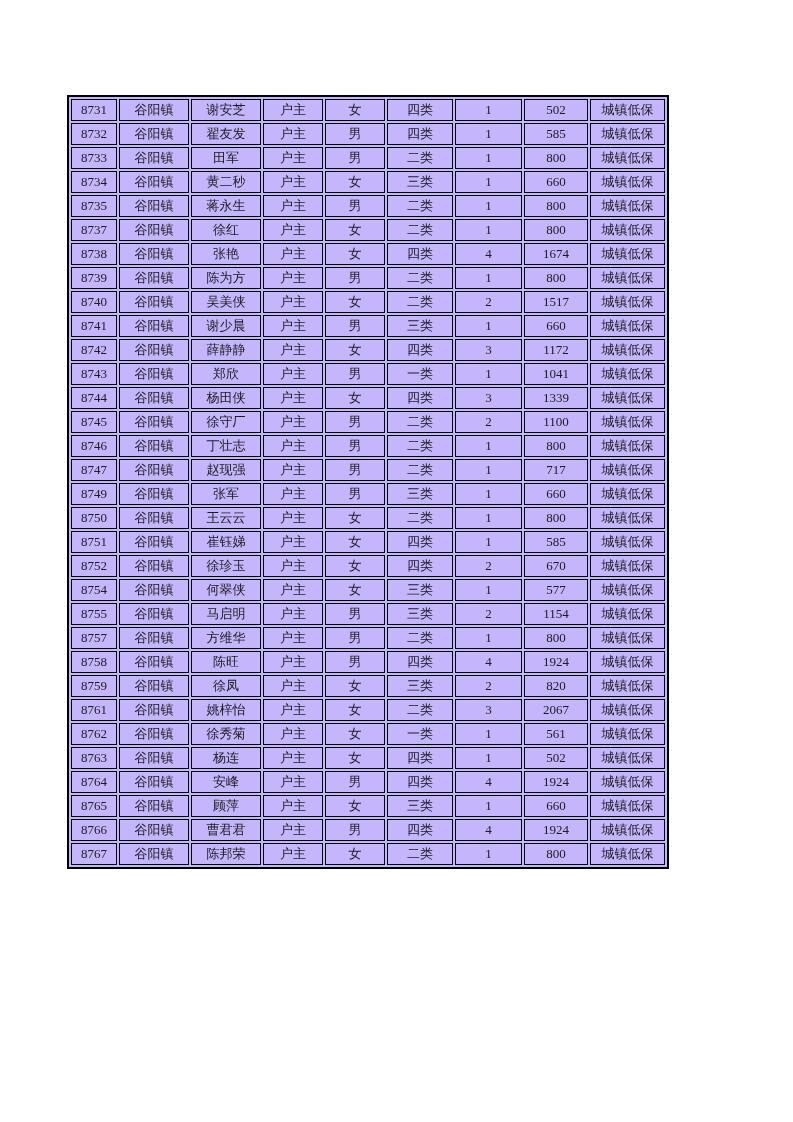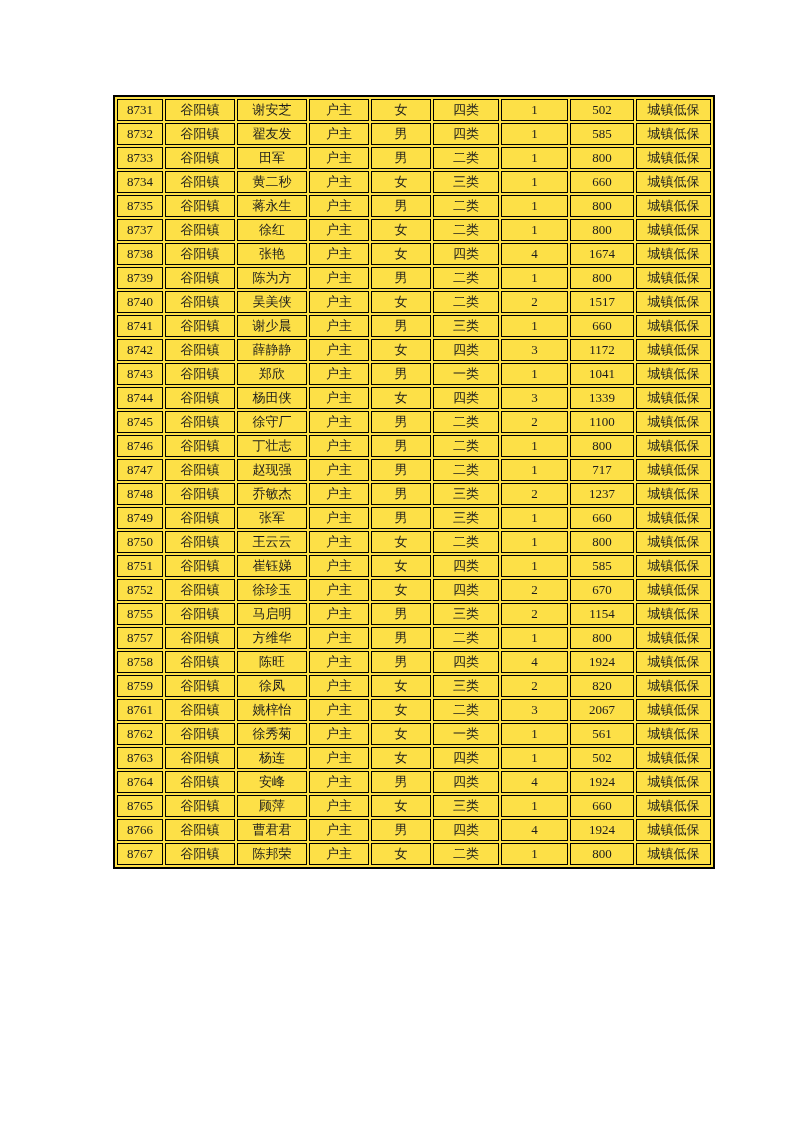--- a/index.html
+++ b/index.html
@@ -18,22 +18,21 @@
   .sheet {
     position: absolute;
     left: 67px;
     top: 95px;
   }
   table.roster {
     border-collapse: separate;
     border-spacing: 2px;
     border: 2px solid #000;
     table-layout: fixed;
-    background: #fde047;
-    margin-left: 46px;
+    background: #c4b5fd;
   }
   table.roster td {
     border: 1px solid #000;
     height: 20px;
     padding: 0 1px;
     text-align: center;
     vertical-align: middle;
     font-size: 13px;
     line-height: 20px;
     white-space: nowrap;
@@ -237,31 +236,20 @@
           <td>谷阳镇</td>
           <td>赵现强</td>
           <td>户主</td>
           <td>男</td>
           <td>二类</td>
           <td>1</td>
           <td>717</td>
           <td>城镇低保</td>
         </tr>
         <tr>
-          <td>8748</td>
-          <td>谷阳镇</td>
-          <td>乔敏杰</td>
-          <td>户主</td>
-          <td>男</td>
-          <td>三类</td>
-          <td>2</td>
-          <td>1237</td>
-          <td>城镇低保</td>
-        </tr>
-        <tr>
           <td>8749</td>
           <td>谷阳镇</td>
           <td>张军</td>
           <td>户主</td>
           <td>男</td>
           <td>三类</td>
           <td>1</td>
           <td>660</td>
           <td>城镇低保</td>
         </tr>
@@ -289,20 +277,31 @@
         </tr>
         <tr>
           <td>8752</td>
           <td>谷阳镇</td>
           <td>徐珍玉</td>
           <td>户主</td>
           <td>女</td>
           <td>四类</td>
           <td>2</td>
           <td>670</td>
+          <td>城镇低保</td>
+        </tr>
+        <tr>
+          <td>8754</td>
+          <td>谷阳镇</td>
+          <td>何翠侠</td>
+          <td>户主</td>
+          <td>女</td>
+          <td>三类</td>
+          <td>1</td>
+          <td>577</td>
           <td>城镇低保</td>
         </tr>
         <tr>
           <td>8755</td>
           <td>谷阳镇</td>
           <td>马启明</td>
           <td>户主</td>
           <td>男</td>
           <td>三类</td>
           <td>2</td>

